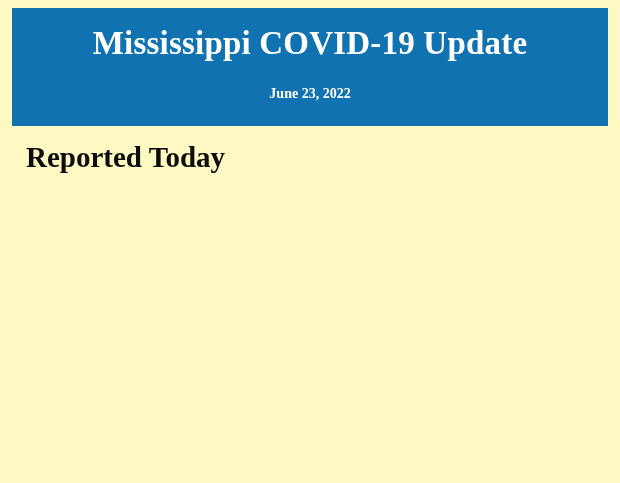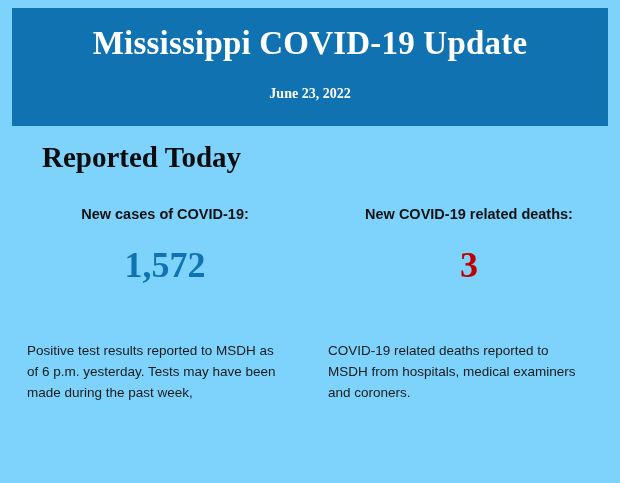--- a/index.html
+++ b/index.html
@@ -10,21 +10,21 @@
     width: 620px;
     height: 483px;
     background: #ffffff;
     font-family: "Liberation Sans", sans-serif;
     overflow: hidden;
   }
   .page {
     position: relative;
     width: 620px;
     height: 483px;
-    background: #7dd3fc;
+    background: #fef9c3;
   }
   .header-band {
     position: absolute;
     left: 12px;
     top: 8px;
     width: 596px;
     height: 118px;
     background: #1072b0;
     display: flex;
     flex-direction: column;
@@ -47,21 +47,21 @@
     color: #ffffff;
     font-family: "Liberation Serif", serif;
     font-weight: bold;
     font-size: 14px;
     line-height: 20px;
     text-align: center;
     margin-top: 22px;
   }
   .section-title {
     position: absolute;
-    left: 42px;
+    left: 26px;
     top: 140px;
     font-family: "Liberation Serif", serif;
     font-weight: bold;
     font-size: 29px;
     line-height: 34px;
     color: #0d0d0d;
     margin: 0;
     text-align: right;
   }
   .stats {
@@ -132,29 +132,15 @@
 
 <div class="page">
 
   <div class="header-band">
     <div class="header-title">Mississippi COVID-19 Update</div>
     <div class="header-date">June 23, 2022</div>
   </div>
 
   <div class="section-title">Reported Today</div>
 
-  <div class="stats">
-    <div class="stat-col left">
-      <div class="stat-label">New cases of COVID-19:</div>
-      <div class="stat-value cases">1,572</div>
-    </div>
-    <div class="stat-col right">
-      <div class="stat-label">New COVID-19 related deaths:</div>
-      <div class="stat-value deaths">3</div>
-    </div>
-  </div>
 
-  <div class="notes">
-    <div class="note-col left">Positive test results reported to MSDH as of 6 p.m. yesterday. Tests may have been made during the past week,</div>
-    <div class="note-col right">COVID-19 related deaths reported to MSDH from hospitals, medical examiners and coroners.</div>
-  </div>
 
 </div>
 
 </body></html>

